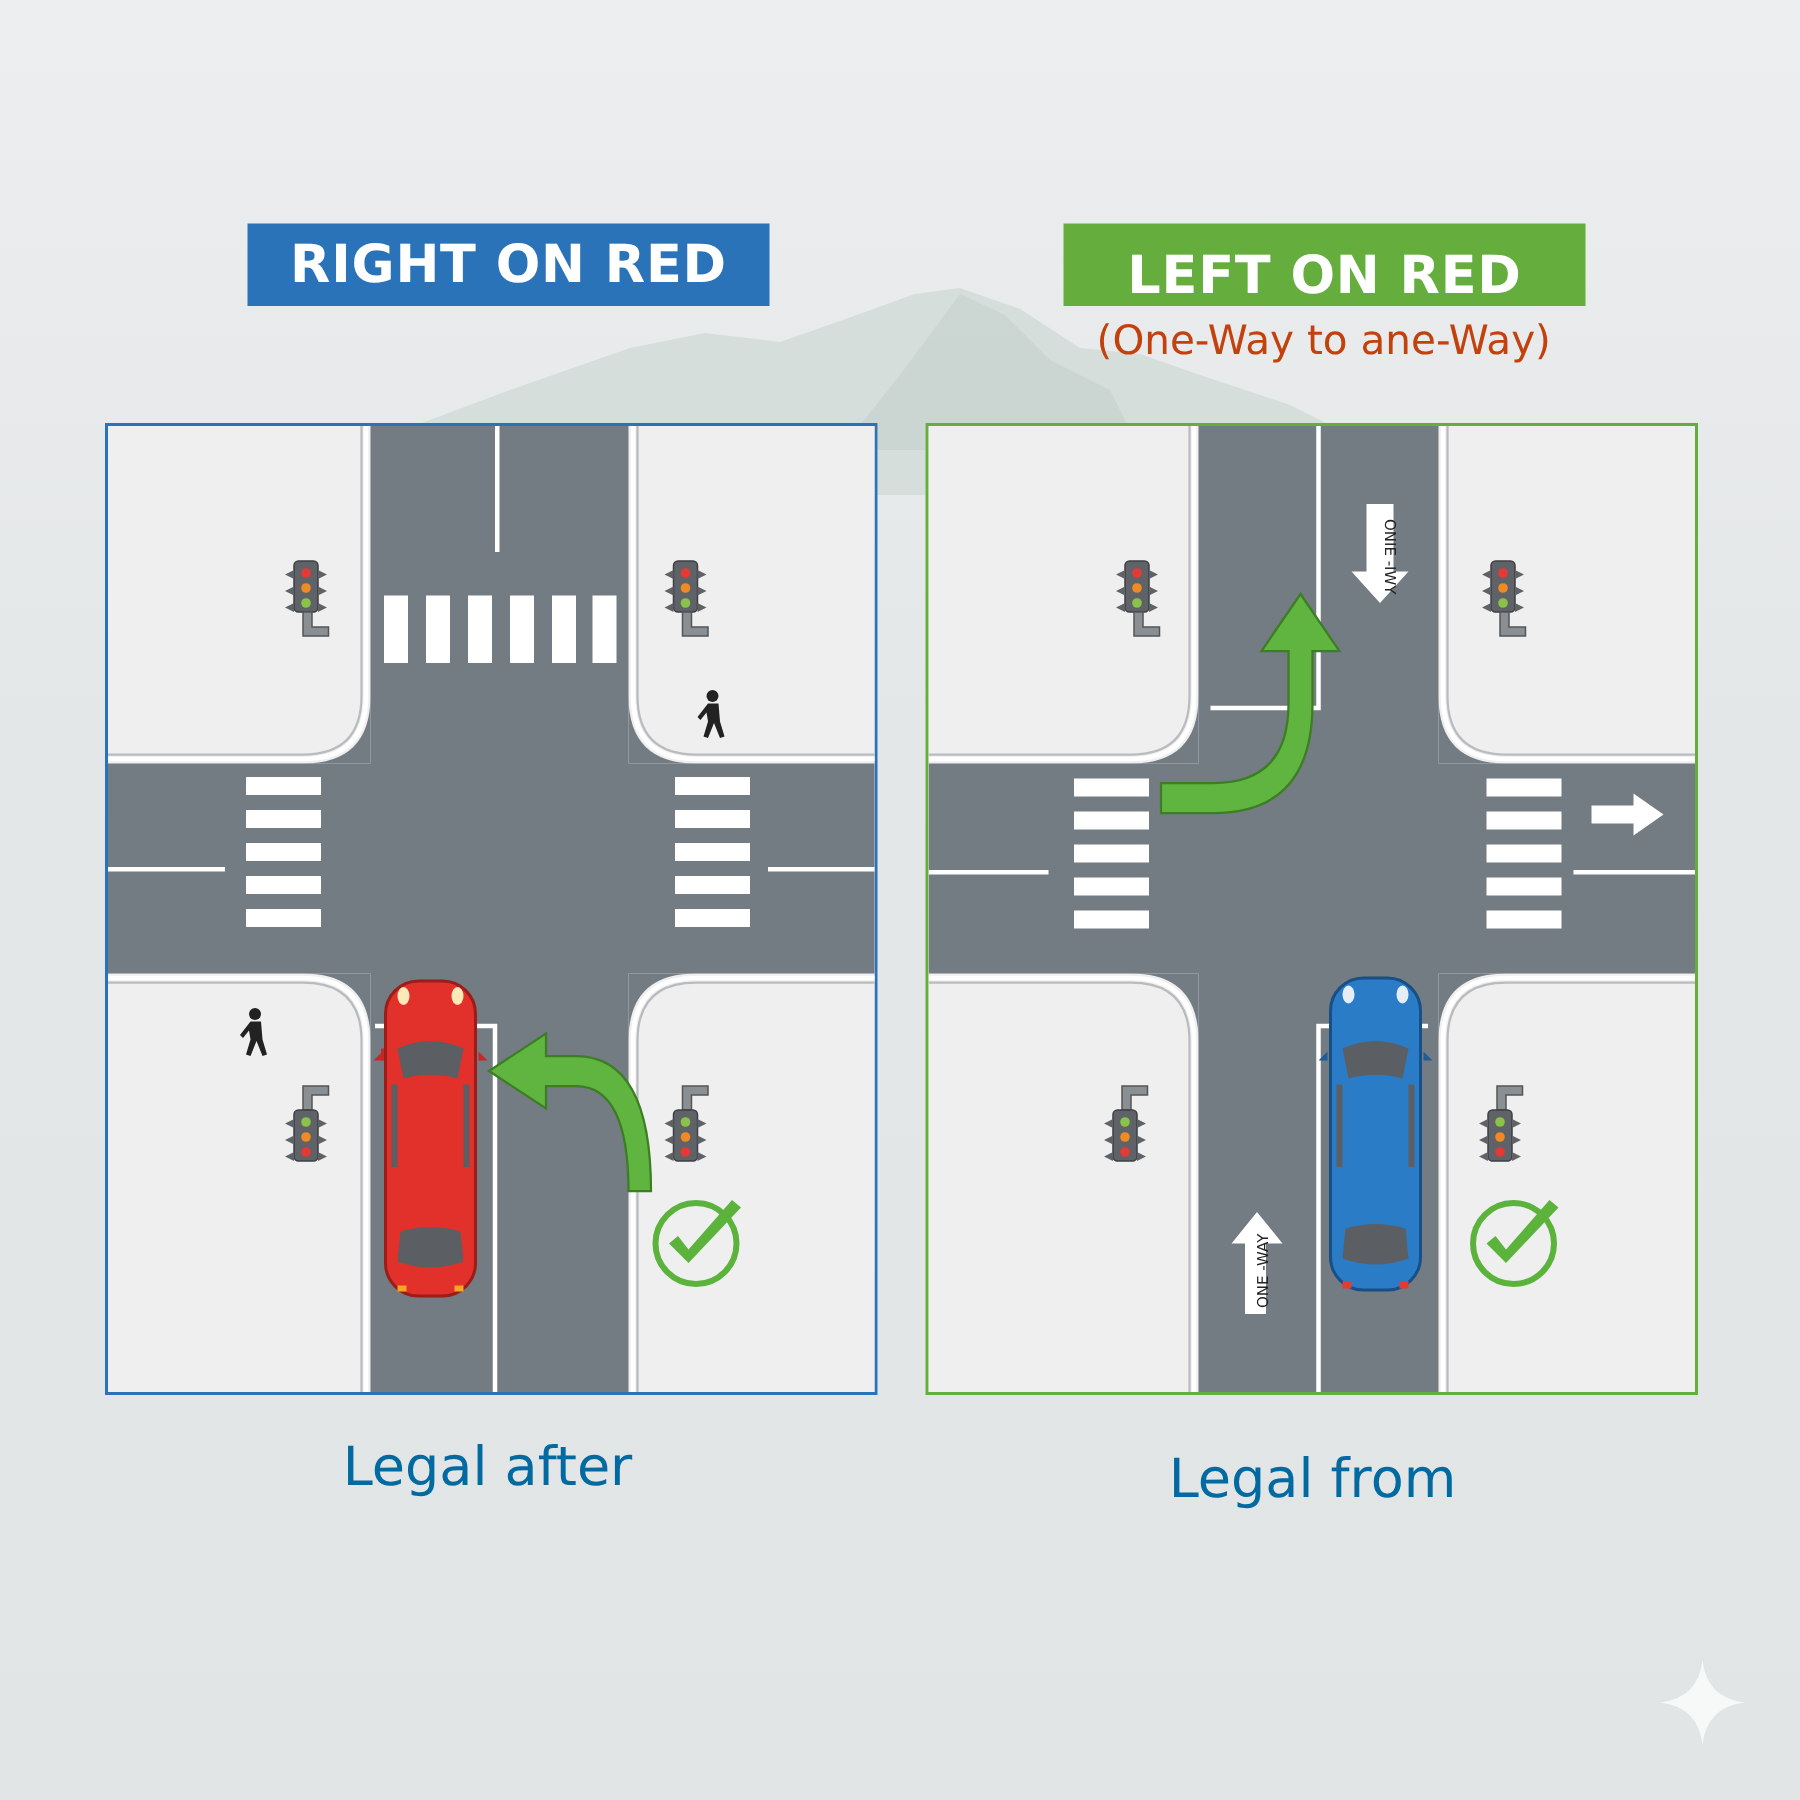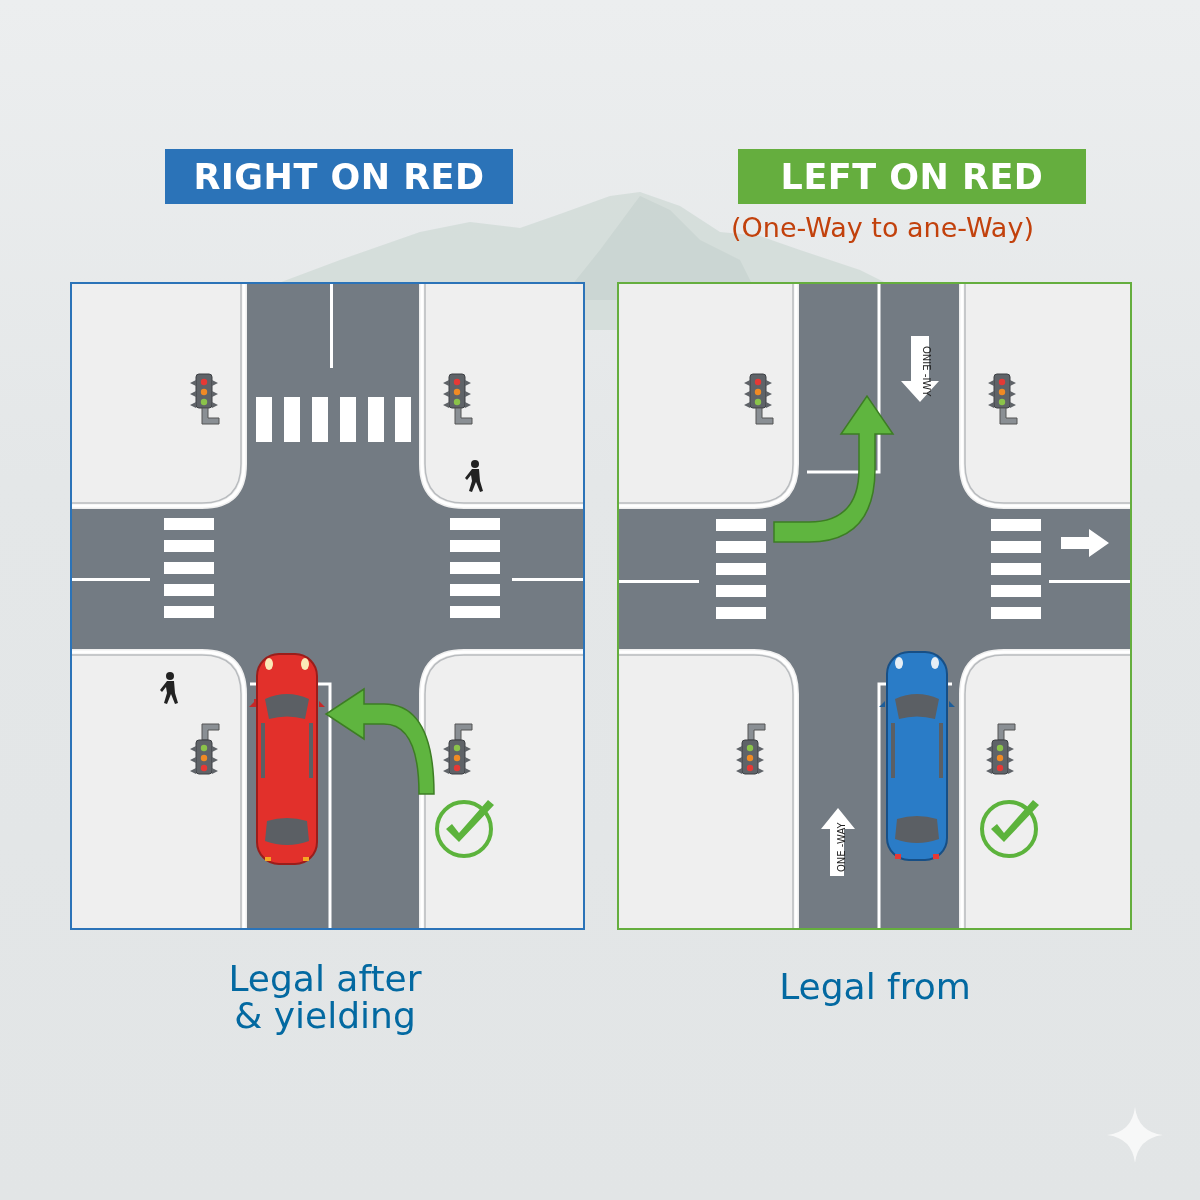--- a/index.html
+++ b/index.html
@@ -11,21 +11,21 @@
   }
   .abs { position: absolute; }
   .mountains { left: 0; top: 0; width: 1200px; height: 400px; }
 
   .title-banner {
     position: absolute; color: #fff; font-weight: bold;
     font-size: 35px; letter-spacing: 0.5px;
     display: flex; align-items: center; justify-content: center;
   }
   .title-right { left: 145px; top: 149px; width: 348px; height: 55px; margin-left: 20px; }
-  .title-left  { left: 738px; top: 149px; width: 348px; height: 55px; }
+  .title-left  { left: 709px; top: 149px; width: 348px; height: 55px; align-items: flex-end; }
   .subtitle {
     position: absolute; left: 690px; top: 212px; width: 385px; text-align: center;
     font-size: 27px; color: #c2410c;
   }
 
   .panel { position: absolute; top: 282px; overflow: hidden; background: #efefef; }
   .panel-right { left: 70px; width: 515px; height: 648px; }
   .panel-left  { left: 617px; width: 515px; height: 648px; }
   .panel svg { position: absolute; left: 0; top: 0; }
 
@@ -293,21 +293,20 @@
     </g>
 
     <g>
         <use href="#check2" x="390" y="545"></use>
       </g>
   </svg>
 </div>
 
 <div class="caption caption-right">
   <div>Legal after</div>
-  <div>&amp; yielding</div>
 </div>
 <div class="caption caption-left">
   <div>Legal from</div>
 </div>
 
 <svg class="sparkle" viewBox="0 0 60 60">
   <path d="M30 2 Q33 27 58 30 Q33 33 30 58 Q27 33 2 30 Q27 27 30 2 Z" fill="#fafafa" opacity="0.9"></path>
 </svg>
 
 </body></html>

